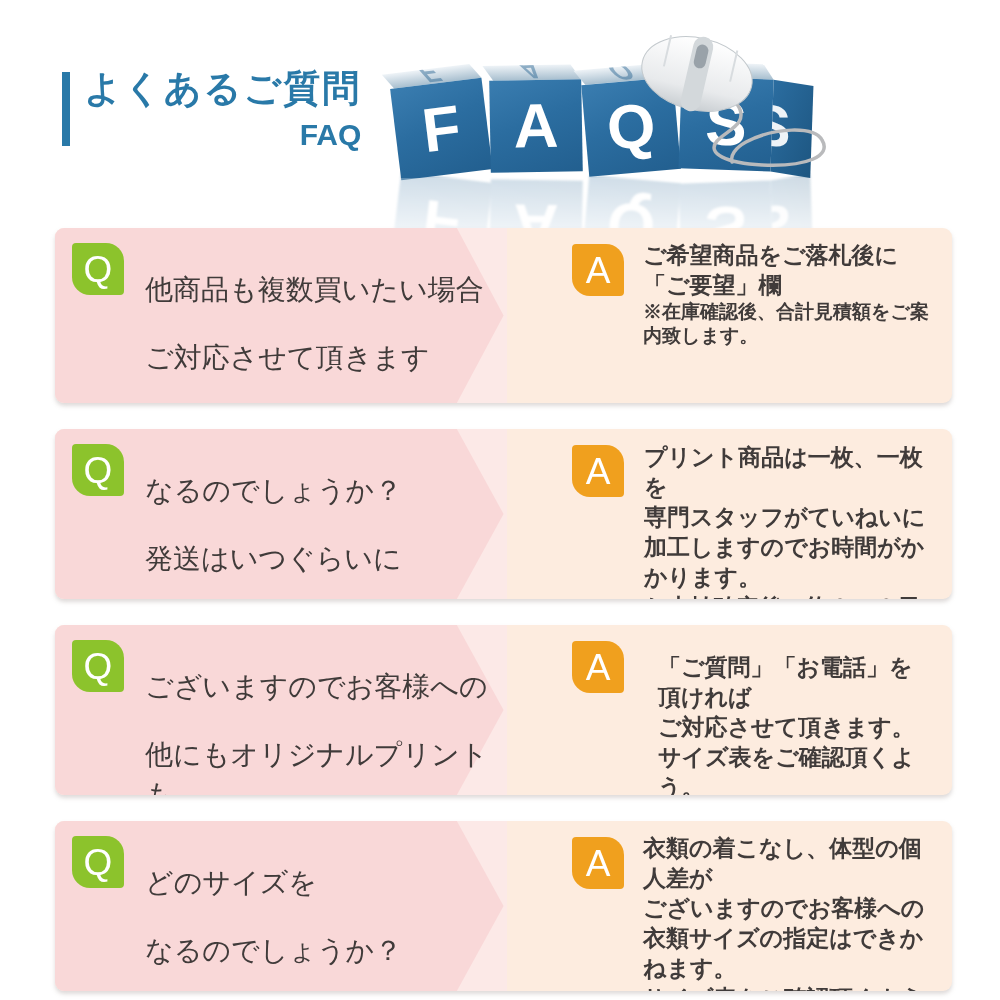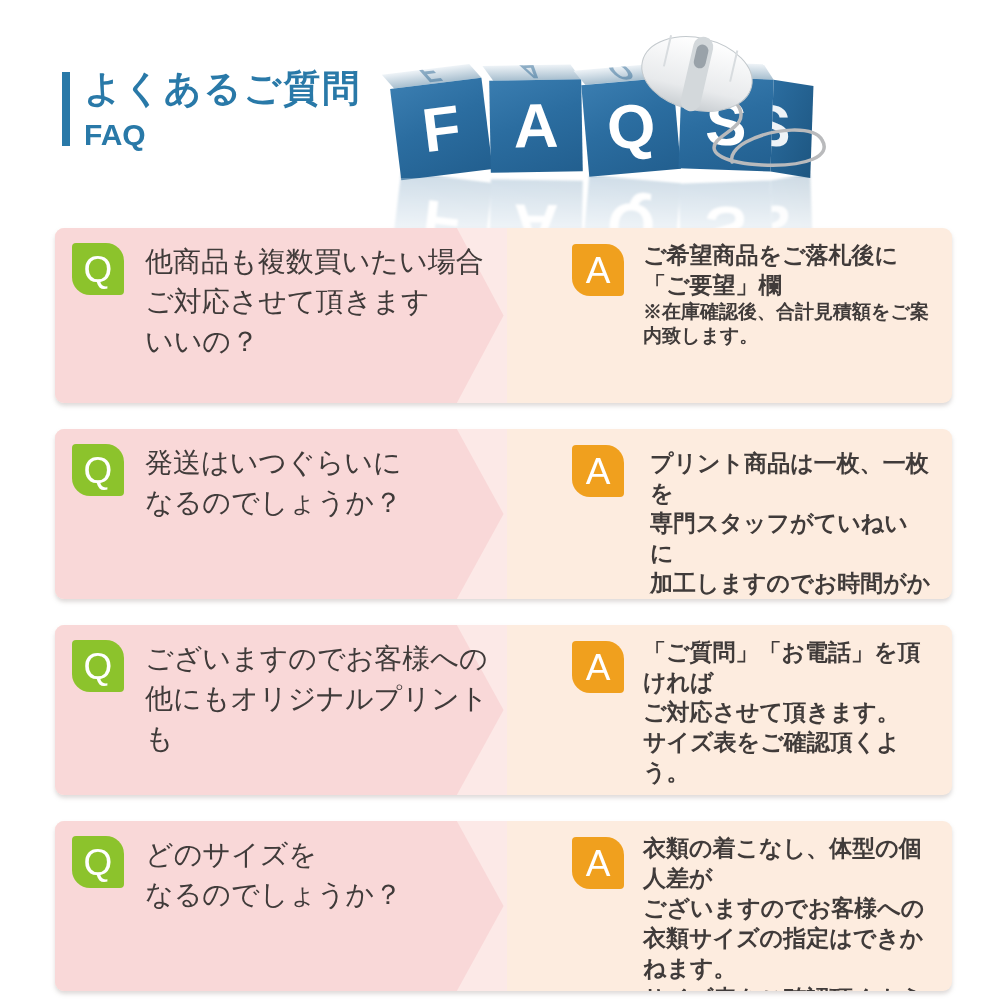--- a/index.html
+++ b/index.html
@@ -4,21 +4,21 @@
 <style>
   * { box-sizing: border-box; }
   html,body { margin:0; padding:0; }
   body {
     width:1000px; height:1000px; position:relative; overflow:hidden;
     background:#ffffff;
     font-family:"Liberation Sans", sans-serif;
     color:#403b3a;
   }
   
-  .header-title { position:absolute; left:62px; top:64px; }
+  .header-title { position:absolute; left:62px; top:64px;text-align:right; }
   .title-bar { position:absolute; left:0; top:8px; width:8px; height:74px; background:var(--accent-blue,#2979a8); }
   .page-title { margin:0 0 0 22px; font-size:37px; font-weight:bold; letter-spacing:2px; color:var(--accent-blue,#2979a8); }
   .page-subtitle { margin:4px 0 0 22px; font-size:30px; font-weight:bold; color:var(--accent-blue,#2979a8); }
 
   
   .hero { position:absolute; left:385px; top:28px; width:475px; height:195px; }
   .blocks-row { position:absolute; left:10px; top:52px; height:94px; display:flex; align-items:flex-start; }
   .cube { position:relative; width:92px; height:92px; margin-right:3px; }
   .cube:nth-child(1){ transform:rotate(-7deg) translateY(3px); }
   .cube:nth-child(2){ transform:rotate(-1deg); }
@@ -69,21 +69,21 @@
   .q-cell { position:absolute; left:0; top:0; width:460px; padding:14px 0 0 90px; }
   .a-cell { position:absolute; left:506px; right:14px; top:0; padding:12px 0 0 82px; }
   .badge {
     position:absolute; width:52px; height:52px;
     border-radius:4px 18px 4px 18px;
     display:flex; align-items:center; justify-content:center;
   }
   .q-badge { left:17px; top:15px; background:var(--q-green,#8cc32c); }
   .a-badge { left:11px; top:16px; background:var(--a-orange,#f0a01e); }
   .badge-letter { color:#fff; font-size:37px; line-height:1; }
-  .q-line { display:block; font-size:28px; line-height:40px; }
+  .q-line { display:block; font-size:28px; line-height:40px;margin-top:28px; }
   .a-line { display:block;font-weight:bold; }
   .a-line.main { font-size:23px; line-height:30px; }
   .a-line.note { font-size:19px; line-height:24px; }
 </style>
 </head>
 <body style="--accent-blue: #2979a8; --q-green: #8cc32c; --a-orange: #f0a01e; --question-pink: #f9d8d8; --answer-peach: #fdecdf;">
 
 <header class="header-title">
   <span class="title-bar"></span>
   <h1 class="page-title">よくあるご質問</h1>
@@ -210,29 +210,29 @@
     </div>
   </section>
     <section class="row">
     <div class="arrow-light"></div>
     <div class="arrow-pink"></div>
     <div class="q-cell">
       <span class="badge q-badge">
         <span class="badge-letter">Q</span>
       </span>
       <p class="q-text" style="margin:0;">
+          <span class="q-line">なるのでしょうか？</span>
           <span class="q-line">発送はいつぐらいに</span>
-          <span class="q-line">なるのでしょうか？</span>
-        </p>
-    </div>
-    <div class="a-cell">
-      <span class="badge a-badge">
-        <span class="badge-letter">A</span>
-      </span>
-      <p class="a-text" style="margin:7px;">
+        </p>
+    </div>
+    <div class="a-cell">
+      <span class="badge a-badge">
+        <span class="badge-letter">A</span>
+      </span>
+      <p class="a-text" style="margin:1px;">
           <span class="a-line main">プリント商品は一枚、一枚を</span>
           <span class="a-line main">専門スタッフがていねいに</span>
           <span class="a-line main">加工しますのでお時間がかかります。</span>
           <span class="a-line main">お支払確定後、約２～３日後発送と</span>
         </p>
     </div>
   </section>
     <section class="row">
     <div class="arrow-light"></div>
     <div class="arrow-pink"></div>
@@ -242,21 +242,21 @@
       </span>
       <p class="q-text" style="margin:0;">
           <span class="q-line">ございますのでお客様への</span>
           <span class="q-line">他にもオリジナルプリントも</span>
         </p>
     </div>
     <div class="a-cell">
       <span class="badge a-badge">
         <span class="badge-letter">A</span>
       </span>
-      <p class="a-text" style="margin:0;">
+      <p class="a-text" style="margin:15px;">
           <span class="a-line main">「ご質問」「お電話」を頂ければ</span>
           <span class="a-line main">ご対応させて頂きます。</span>
           <span class="a-line main">サイズ表をご確認頂くよう。</span>
         </p>
     </div>
   </section>
     <section class="row">
     <div class="arrow-light"></div>
     <div class="arrow-pink"></div>
     <div class="q-cell">

